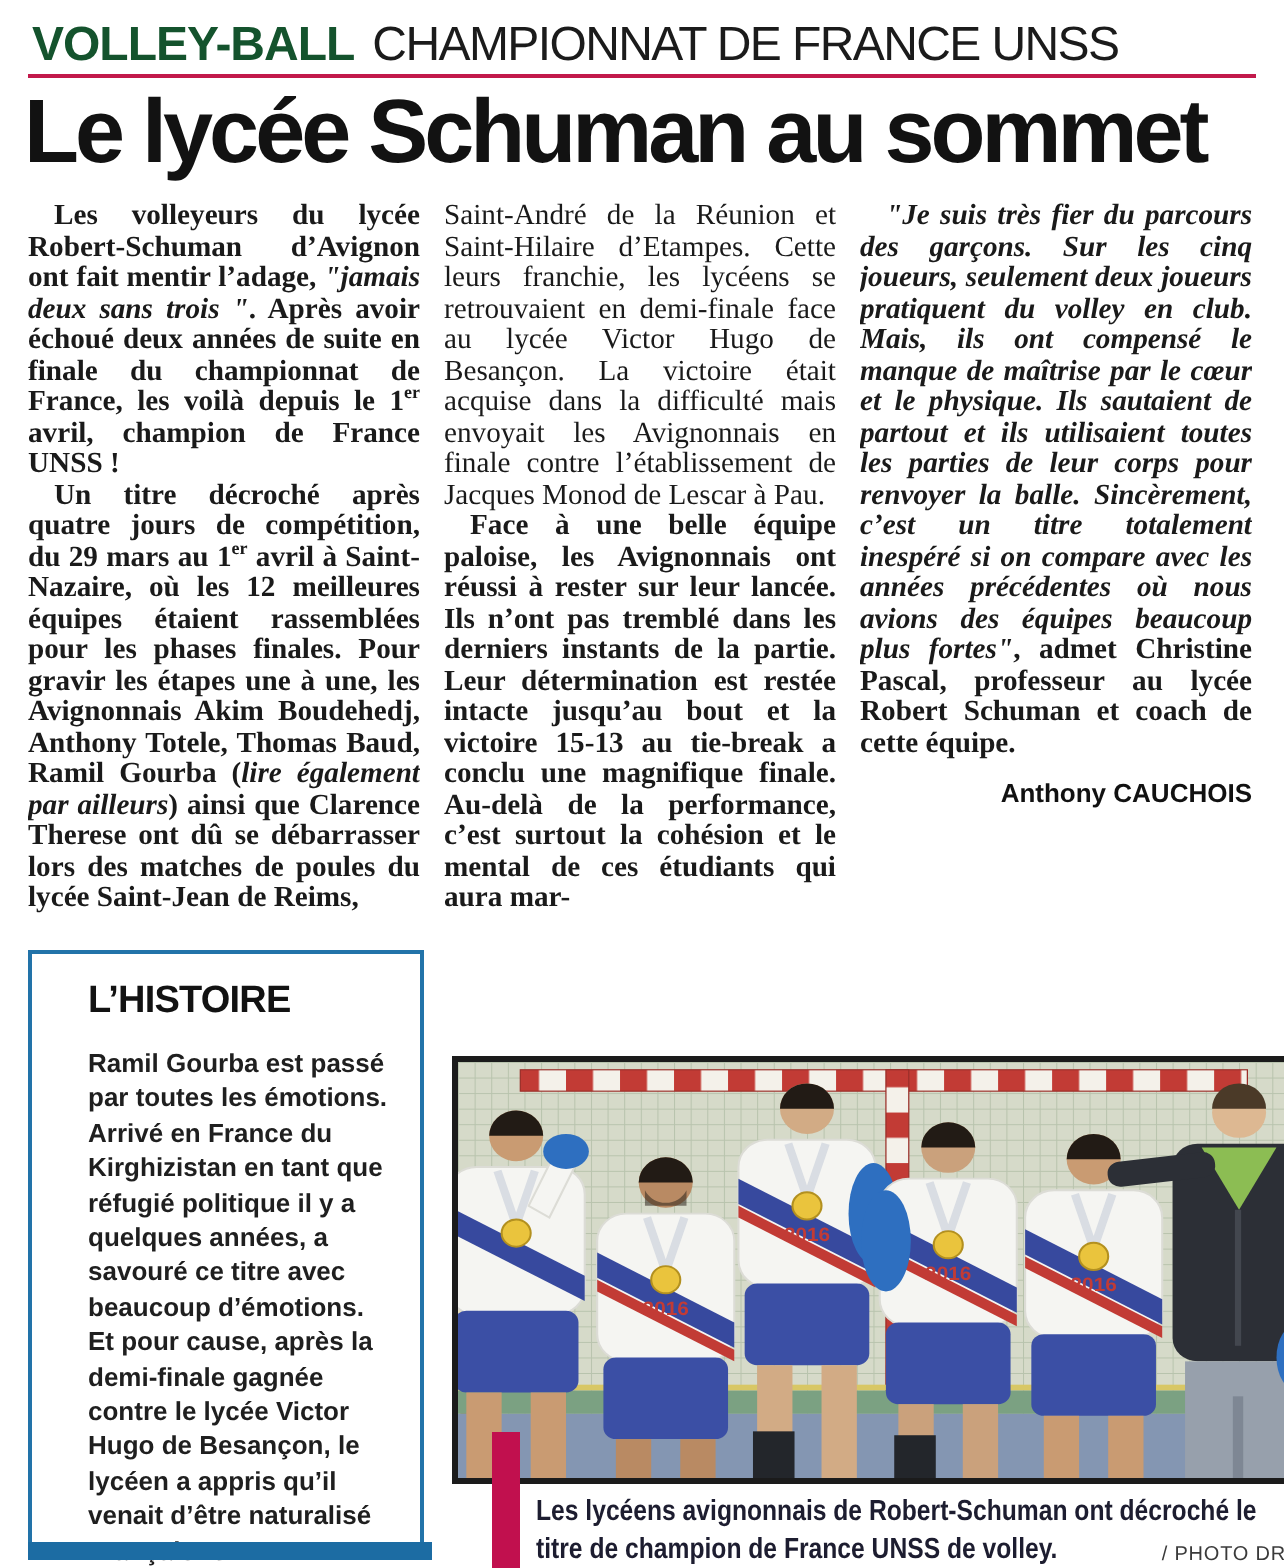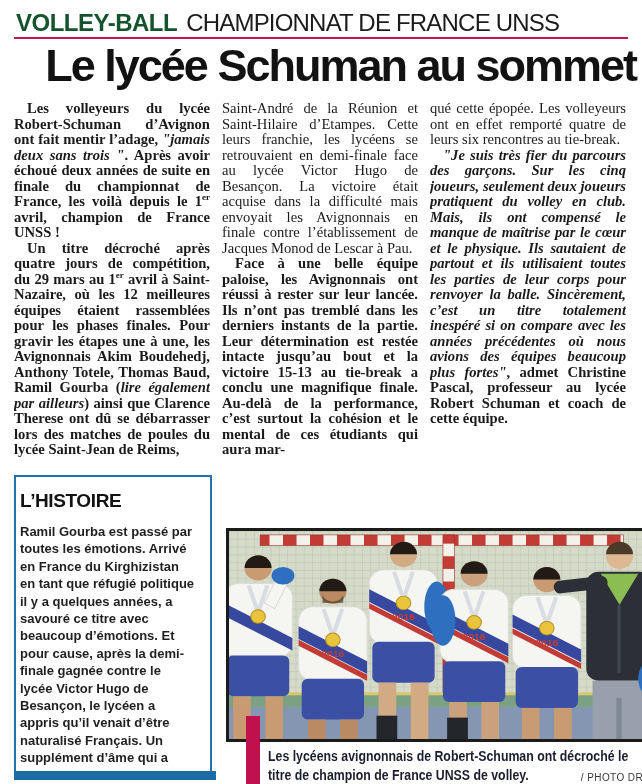--- a/index.html
+++ b/index.html
@@ -8,37 +8,37 @@
          font-family:"Liberation Serif", serif; }
 
   
   .kicker { position:absolute; left:16px; top:9px; white-space:nowrap;
             font-family:"Liberation Sans", sans-serif; font-size:24px; }
   .kicker .topic { font-weight:800; color:#14532d; letter-spacing:-0.5px; margin-right:9px; }
   .kicker .rest  { font-weight:400; color:#1b1b1b; letter-spacing:-0.8px;text-align:right; }
   .rule { position:absolute; left:14px; top:37px; width:614px; height:2px; background:#c2194b; }
   .headline { position:absolute; left:12px; top:42px; width:624px;
               font-family:"Liberation Sans", sans-serif; font-weight:700;
-              font-size:45px; letter-spacing:-2px; color:#121212; line-height:1.05;text-align:right; }
+              font-size:45px; letter-spacing:-2px; color:#121212; line-height:1.05; }
 
   
   .col { position:absolute; top:101px; width:196px; overflow:hidden;
          font-size:14.6px; line-height:15.5px; text-align:justify; color:#1a1a1a; }
   .col-1 { left:14px;  height:362px; }
   .col-2 { left:222px; height:362px; }
   .col-3 { left:430px; height:400px; }
   .col p.indent { text-indent:13px;font-weight:bold; }
   .col .it { font-style:italic; }
   .col sup { font-size:9px; line-height:0; }
   .byline { font-family:"Liberation Sans", sans-serif; font-weight:700;
             font-size:13px; text-align:right; margin-top:9px; color:#111; }
 
   
   .histoire { position:absolute; left:14px; top:475px; width:198px; height:305px;
-              border:2px solid #2273a9; background:#fff; padding:13px 13px 0 4px;
+              border:2px solid #2273a9; background:#fff; padding:13px 13px 0 28px;
               font-family:"Liberation Sans", sans-serif; }
   .histoire h2 { font-size:19px; font-weight:800; letter-spacing:-0.4px;
                  color:#121212; margin-bottom:11px; }
   .histoire .body { font-size:13px; line-height:17.4px; font-weight:700; color:#1f1f1f; }
   .histoire .bar { position:absolute; left:-2px; bottom:-2px; width:202px; height:9px;
                    background:#1c6ca3; }
 
   
   .photo { position:absolute; left:226px; top:528px; width:436px; height:214px;
            border:3px solid #1b1b1b; background:#d6dac9; }
@@ -68,23 +68,23 @@
 <div class="col col-1">
     <p class="indent"><span>Les volleyeurs du lycée Robert-Schuman d’Avignon ont fait mentir l’adage, </span><span class="it">"jamais deux sans trois "</span><span>. Après avoir échoué deux années de suite en finale du championnat de France, les voilà depuis le 1</span><sup>er</sup><span> avril, champion de France UNSS !</span></p>
     <p class="indent"><span>Un titre décroché après quatre jours de compétition, du 29 mars au 1</span><sup>er</sup><span> avril à Saint-Nazaire, où les 12 meilleures équipes étaient rassemblées pour les phases finales. Pour gravir les étapes une à une, les Avignonnais Akim Boudehedj, Anthony Totele, Thomas Baud, Ramil Gourba (</span><span class="it">lire également par ailleurs</span><span>) ainsi que Clarence Therese ont dû se débarrasser lors des matches de poules du lycée Saint-Jean de Reims,</span></p>
   </div>
 <div class="col col-2">
     <p><span>Saint-André de la Réunion et Saint-Hilaire d’Etampes. Cette leurs franchie, les lycéens se retrouvaient en demi-finale face au lycée Victor Hugo de Besançon. La victoire était acquise dans la difficulté mais envoyait les Avignonnais en finale contre l’établissement de Jacques Monod de Lescar à Pau.</span></p>
     <p class="indent"><span>Face à une belle équipe paloise, les Avignonnais ont réussi à rester sur leur lancée. Ils n’ont pas tremblé dans les derniers instants de la partie. Leur détermination est restée intacte jusqu’au bout et la victoire 15-13 au tie-break a conclu une magnifique finale. Au-delà de la performance, c’est surtout la cohésion et le mental de ces étudiants qui aura mar-</span></p>
   </div>
 <div class="col col-3">
   <div>
-      <p><span>qué cette épopée. Les volleyeurs ont en effet remporté quatre de leurs six rencontres au tie-break.</span></p>
       <p class="indent"><span class="it">"Je suis très fier du parcours des garçons. Sur les cinq joueurs, seulement deux joueurs pratiquent du volley en club. Mais, ils ont compensé le manque de maîtrise par le cœur et le physique. Ils sautaient de partout et ils utilisaient toutes les parties de leur corps pour renvoyer la balle. Sincèrement, c’est un titre totalement inespéré si on compare avec les années précédentes où nous avions des équipes beaucoup plus fortes"</span><span>, admet Christine Pascal, professeur au lycée Robert Schuman et coach de cette équipe.</span></p>
     </div>
+  <div class="byline">Anthony CAUCHOIS</div>
 </div>
 
 <div class="histoire">
   <h2>L’HISTOIRE</h2>
   <div class="body">Ramil Gourba est passé par toutes les émotions. Arrivé en France du Kirghizistan en tant que réfugié politique il y a quelques années, a savouré ce titre avec beaucoup d’émotions. Et pour cause, après la demi-finale gagnée contre le lycée Victor Hugo de Besançon, le lycéen a appris qu’il venait d’être naturalisé Français. Un supplément d’âme qui a sûrement aidé Ramil et ses coéquipiers à remporter la finale, le lendemain.</div>
   <div class="bar"></div>
 </div>
 
 <figure class="photo">
   <svg viewBox="0 0 414 214" preserveAspectRatio="none" role="img">

